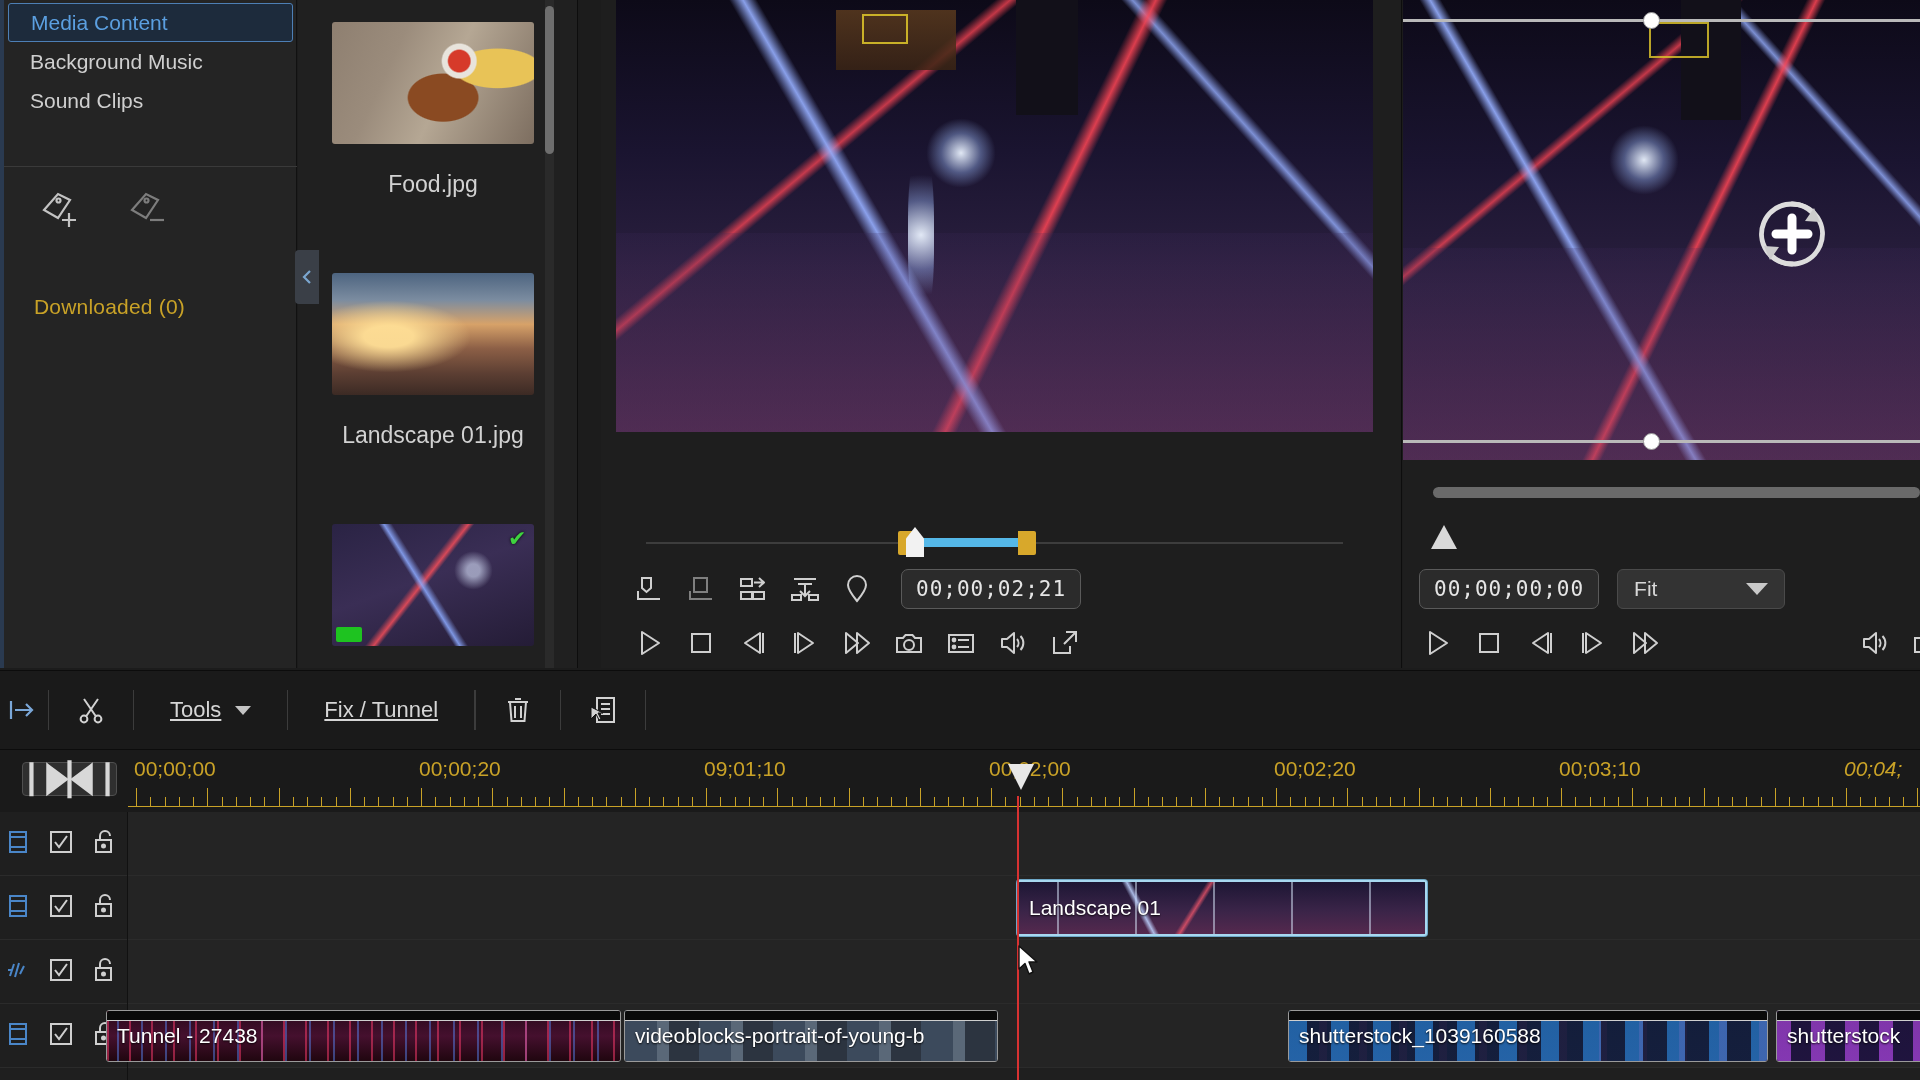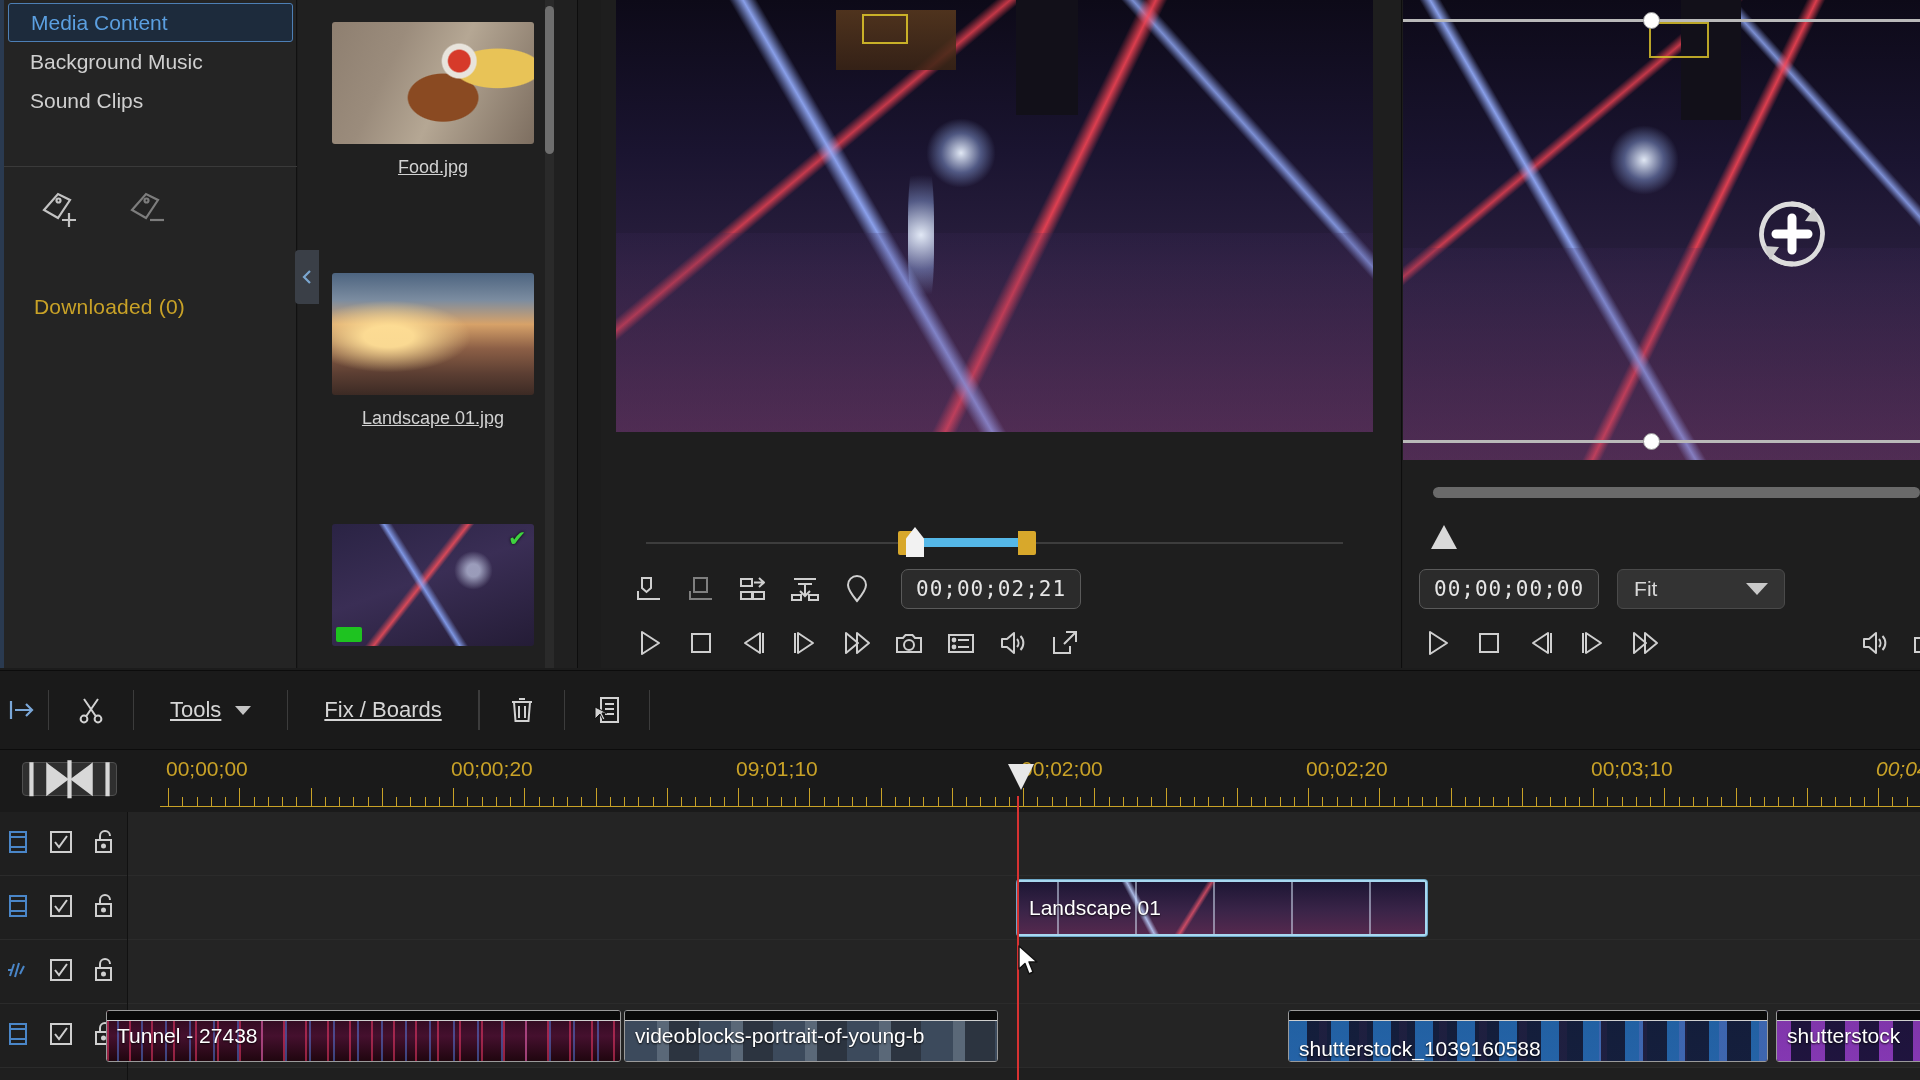--- a/index.html
+++ b/index.html
@@ -60,27 +60,26 @@
   }
   .media-item { position: absolute; left: 34px; width: 202px; }
   .media-thumb {
     width: 202px; height: 122px;
     border-radius: 3px;
     position: relative;
     overflow: hidden;
     background: #333;
   }
   .media-name {
-    margin-top: 13px;
+    margin-top: 27px;
     text-align: center;
-    font-size: 18px;
+    font-size: 23px;
     color: #d2d2d2;
     white-space: nowrap;
     overflow: hidden;
-    text-decoration: underline;
   }
   .check-badge {
     position: absolute; right: 4px; top: 4px;
     width: 22px; height: 22px;
     color: #3fd23f; font-size: 22px; line-height: 22px;
     text-shadow: 0 0 3px #000;
   }
   .film-badge {
     position: absolute; left: 4px; bottom: 4px;
     width: 26px; height: 15px;
@@ -274,21 +273,20 @@
   .timeline { position: absolute; left: 0; top: 750px; width: 1920px; height: 330px; background: #1c1c1c; }
   .ruler-row { position: absolute; left: 0; top: 0; width: 1920px; height: 62px; background: #1a1a1a; }
   .fit-tl-btn {
     position: absolute; left: 22px; top: 12px; width: 95px; height: 34px;
     background: #2f2f2f; border: 1px solid #4f4f4f; border-radius: 4px;
     display:flex; align-items:center; justify-content:center;
   }
   .ruler {
     position: absolute; left: 128px; top: 0; right: 0; height: 62px;
     overflow: hidden;
-    margin-left: 32px;
   }
   .ruler-tick-label {
     position: absolute; top: 7px;
     font-size: 21px; color: #c9a227;
     font-family: "Liberation Sans", sans-serif;
     white-space: nowrap;
   }
   .ruler-ticks { position:absolute; left:0; right:0; bottom: 6px; height: 20px; }
   .tick { position: absolute; bottom: 0; width: 1px; background: #c9a227; }
   .tick.major { height: 18px; }
@@ -671,21 +669,21 @@
         <path d="M10 21.5 L22 4 M20 21.5 L8 4"></path>
       </svg>
     </div>
     <div class="tb-sep"></div>
     <div class="tb-item">
       <span>Tools</span>
       <span class="chev-sm"></span>
     </div>
     <div class="tb-sep"></div>
     <div class="tb-item">
-      <span>Fix / Boards</span>
+      <span>Fix / Tunnel</span>
     </div>
     <div class="tb-sep"></div>
     <div class="tb-sep"></div>
     <div class="tb-icon-btn">
       <svg viewBox="0 0 30 30" fill="none" stroke="#d2d2d2" stroke-width="2">
         <path d="M5 7 h20"></path>
           <path d="M12 4 h6"></path>
           <path d="M7 7 l1.5 19 h13 L23 7"></path>
         <path d="M12 11 v12 M18 11 v12"></path>
       </svg>
@@ -960,21 +958,21 @@
         <div class="clip" style="left:-22px;width:515px;">
           <div class="clip-art art-clip-tunnel"></div>
           <div class="clip-audio-strip"></div>
           <span class="clip-label">Tunnel - 27438</span>
         </div>
         <div class="clip" style="left:496px;width:374px;">
           <div class="clip-art art-clip-portrait"></div>
           <div class="clip-audio-strip"></div>
           <span class="clip-label">videoblocks-portrait-of-young-b</span>
         </div>
-        <div class="clip" style="left:1160px;width:480px;align-items:flex-end;">
+        <div class="clip" style="left:1160px;width:480px;">
           <div class="clip-art art-clip-shutter"></div>
           <div class="clip-audio-strip"></div>
           <span class="clip-label">shutterstock_1039160588</span>
         </div>
         <div class="clip" style="left:1648px;width:300px;">
           <div class="clip-art art-clip-shutter2"></div>
           <div class="clip-audio-strip"></div>
           <span class="clip-label">shutterstock</span>
         </div>
       </div>

